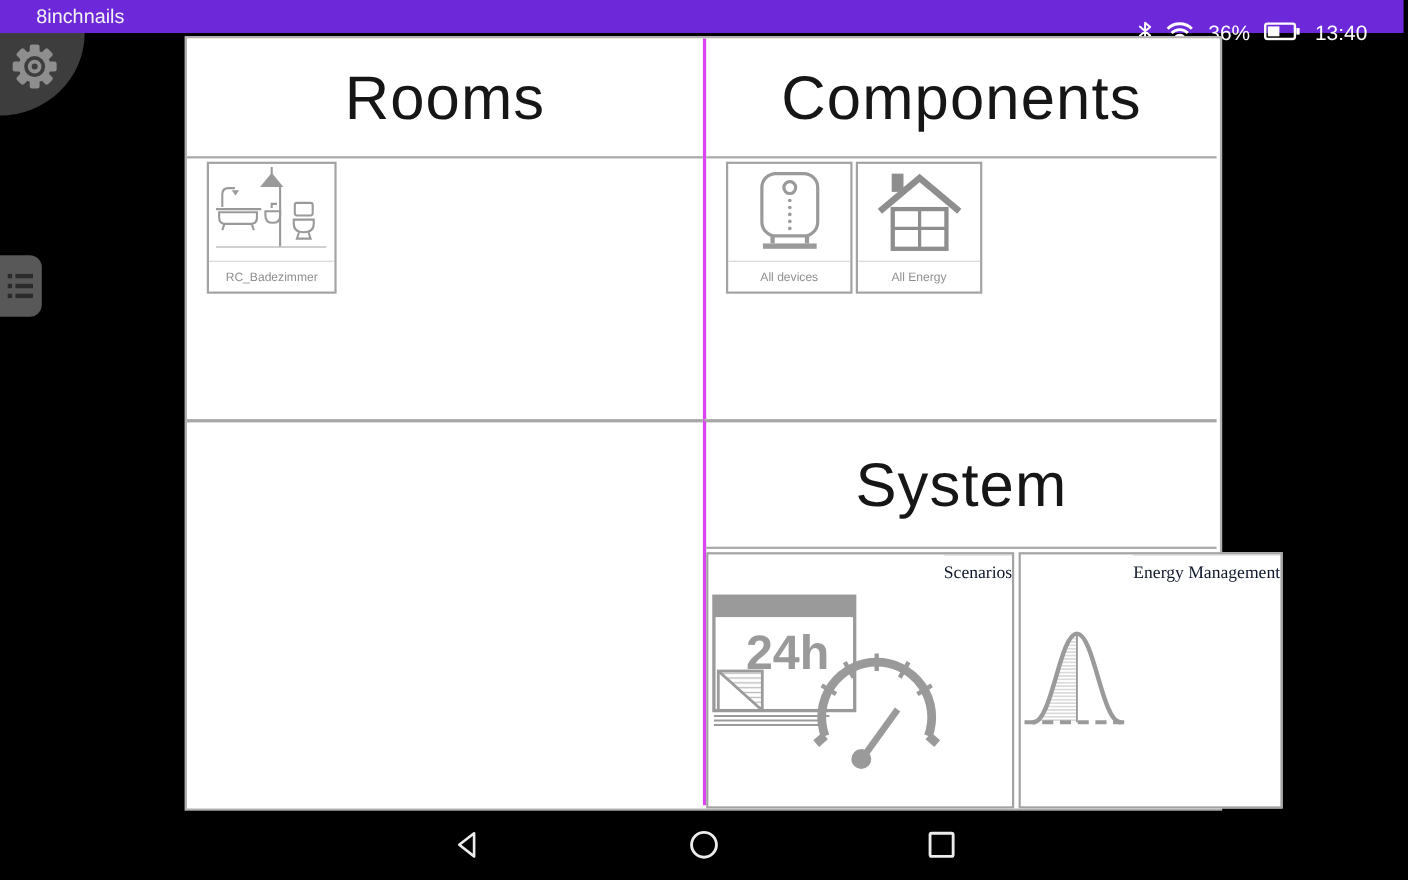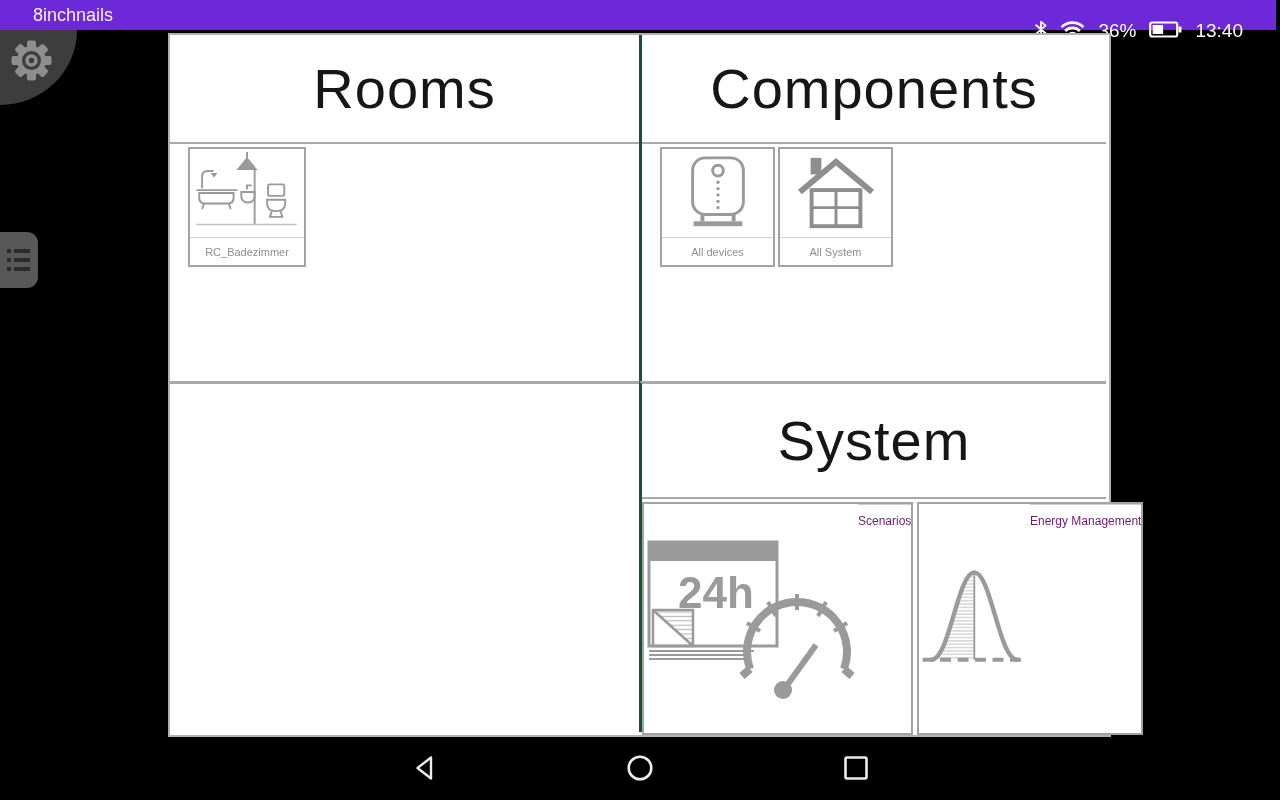--- a/index.html
+++ b/index.html
@@ -19,37 +19,37 @@
   .list-tab{position:absolute;left:0;top:232px;width:38px;height:56px;background:#585858;
     border-radius:0 11px 11px 0;display:flex;flex-direction:column;justify-content:center;gap:5px;padding-left:7px;box-sizing:border-box;}
   .list-row{display:flex;align-items:center;gap:3px;}
   .list-dot{width:4px;height:4px;background:#2b2b2b;}
   .list-bar{width:16px;height:4px;background:#2b2b2b;}
 
   
   .panel{position:absolute;left:168px;top:33px;width:939px;height:700px;background:#fff;
     border:2px solid #b0b0b0;display:grid;grid-template-columns:469px 467px;grid-template-rows:346px 351px;}
   .quad{position:relative;background:#fff;box-sizing:border-box;}
-  .quad.right{border-left:3px solid #14532d;}
+  .quad.right{border-left:3px solid #d946ef;}
   .quad.bottom{border-top:3px solid #a8a8a8;}
   .section-header{height:107px;border-bottom:2px solid #a8a8a8;display:flex;align-items:center;justify-content:center;
     font-size:56px;font-weight:300;color:#161616;letter-spacing:1px;}
   .section-header.tall{height:113px;}
 
   .tile-row{display:flex;gap:3px;margin:3px 0 0 2px;padding-left:16px;}
   .tile{width:111px;height:116px;border:2px solid #a3a3a3;background:#fff;display:flex;flex-direction:column;}
   .tile-icon{flex:1;display:flex;align-items:center;justify-content:center;overflow:hidden;}
   .tile-label{height:27px;border-top:1px solid #d4d4d4;display:flex;align-items:center;justify-content:center;
     font-size:11px;color:#8f8f8f;white-space:nowrap;}
 
   .sys-row{display:flex;gap:4px;margin-top:3px;height:233px;}
   .sys-tile{flex:1;border:2px solid #a3a3a3;background:#fff;display:flex;flex-direction:row;box-sizing:border-box;}
   .sys-icon{flex:1;display:flex;align-items:center;justify-content:center;overflow:hidden;}
   .sys-label{height:31px;border-top:1px solid #cfcfcf;display:flex;align-items:center;justify-content:center;
-    font-size:12px;color:#701a75;}
+    font-size:16px;color:#0f172a;font-family:Liberation Serif, serif;}
 
   
   .nav-bar{position:absolute;left:0;top:737px;width:1280px;height:63px;background:#000;}
   .nav-btn{position:absolute;top:16px;width:30px;height:30px;}
 </style>
 </head>
 <body>
 
 <div class="stage">
 
@@ -171,21 +171,21 @@
         <div class="tile">
           <div class="tile-icon">
             <svg width="84" height="82" viewBox="0 0 84 84">
               <rect x="16" y="6" width="11" height="17" fill="#8e8e8e"></rect>
               <path d="M5 41 L42 10 L79 41" fill="none" stroke="#8e8e8e" stroke-width="6"></path>
               <rect x="17" y="39" width="50" height="37" fill="none" stroke="#8e8e8e" stroke-width="4"></rect>
               <line x1="42" y1="39" x2="42" y2="76" stroke="#8e8e8e" stroke-width="3"></line>
               <line x1="17" y1="57" x2="67" y2="57" stroke="#8e8e8e" stroke-width="3"></line>
             </svg>
           </div>
-          <div class="tile-label">All System</div>
+          <div class="tile-label">All Energy</div>
         </div>
       </div>
     </div>
 
     <div class="quad bottom"></div>
 
     <div class="quad right bottom">
       <div class="section-header tall">System</div>
       <div class="sys-row">
         <div class="sys-tile">

